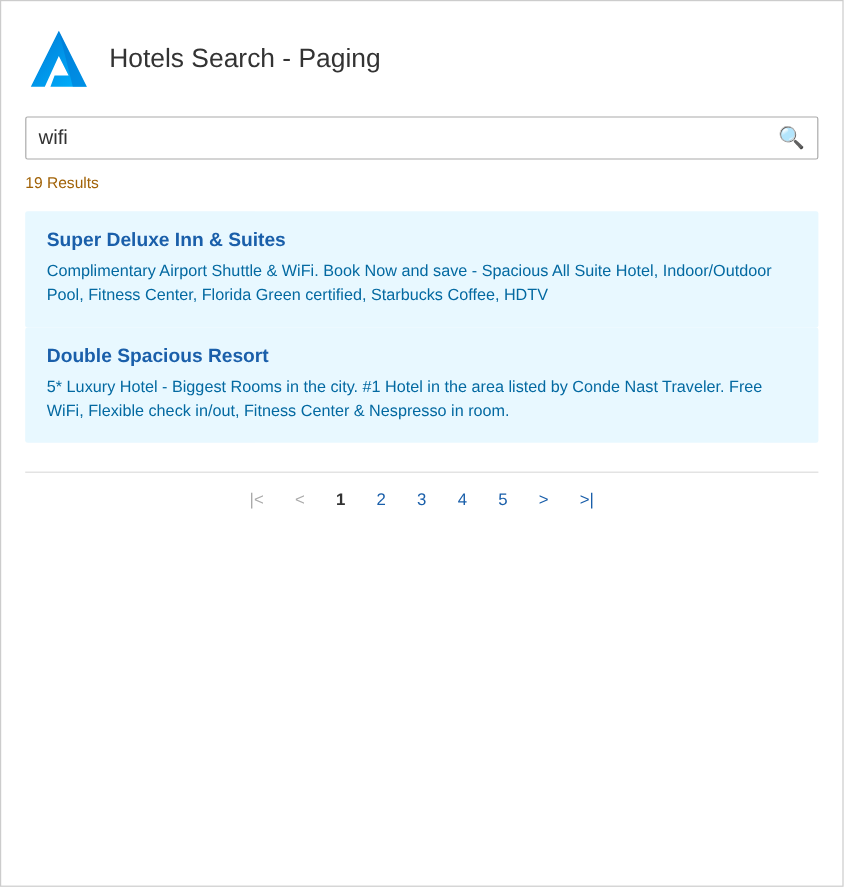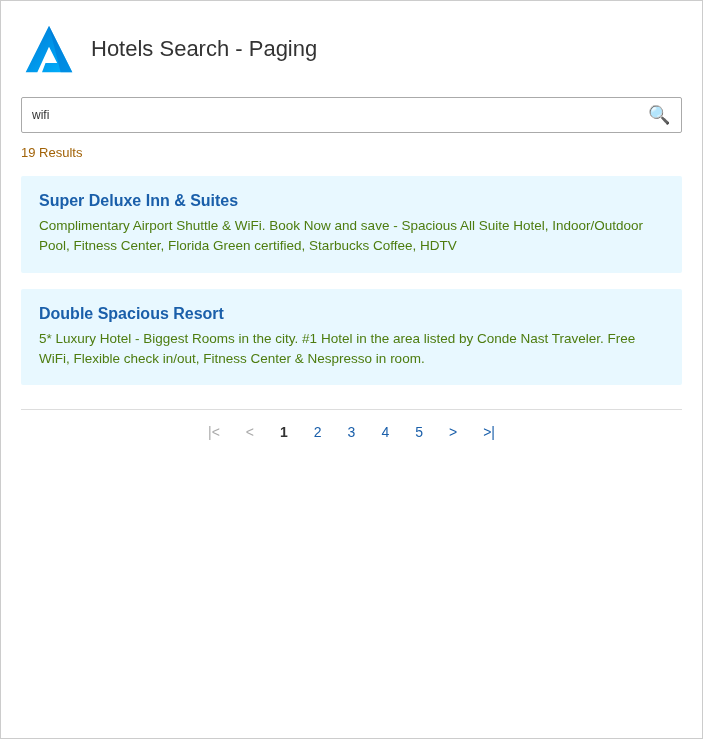--- a/index.html
+++ b/index.html
@@ -39,56 +39,56 @@
       border-radius: 2px;
       padding: 6px 10px;
       margin-bottom: 12px;
       width: 100%;
     }
 
     .search-input {
       flex: 1;
       border: none;
       outline: none;
-      font-size: 12px;
+      font-size: 17px;
       color: #333;
     }
 
     .search-icon {
       font-size: 18px;
       color: #1a73e8;
       cursor: pointer;
     }
 
     .results-count {
       font-size: 13px;
       color: #a16207;
       margin-bottom: 16px;
     }
 
     .result-card {
       background: #e8f8ff;
       border-radius: 2px;
       padding: 16px 18px;
-      margin-bottom: 16px;
+      margin-bottom: 0;
     }
 
     .result-title {
       font-size: 16px;
       color: #1a5faa;
       font-weight: 600;
       margin-bottom: 6px;
       cursor: pointer;
       text-decoration: none;
       display: block;
     }
 
     .result-description {
       font-size: 13.5px;
-      color: #4d7c0f;
+      color: #0369a1;
       line-height: 1.5;
     }
 
     .pagination {
       display: flex;
       align-items: center;
       justify-content: center;
       gap: 10px;
       margin-top: 24px;
       padding-top: 10px;

